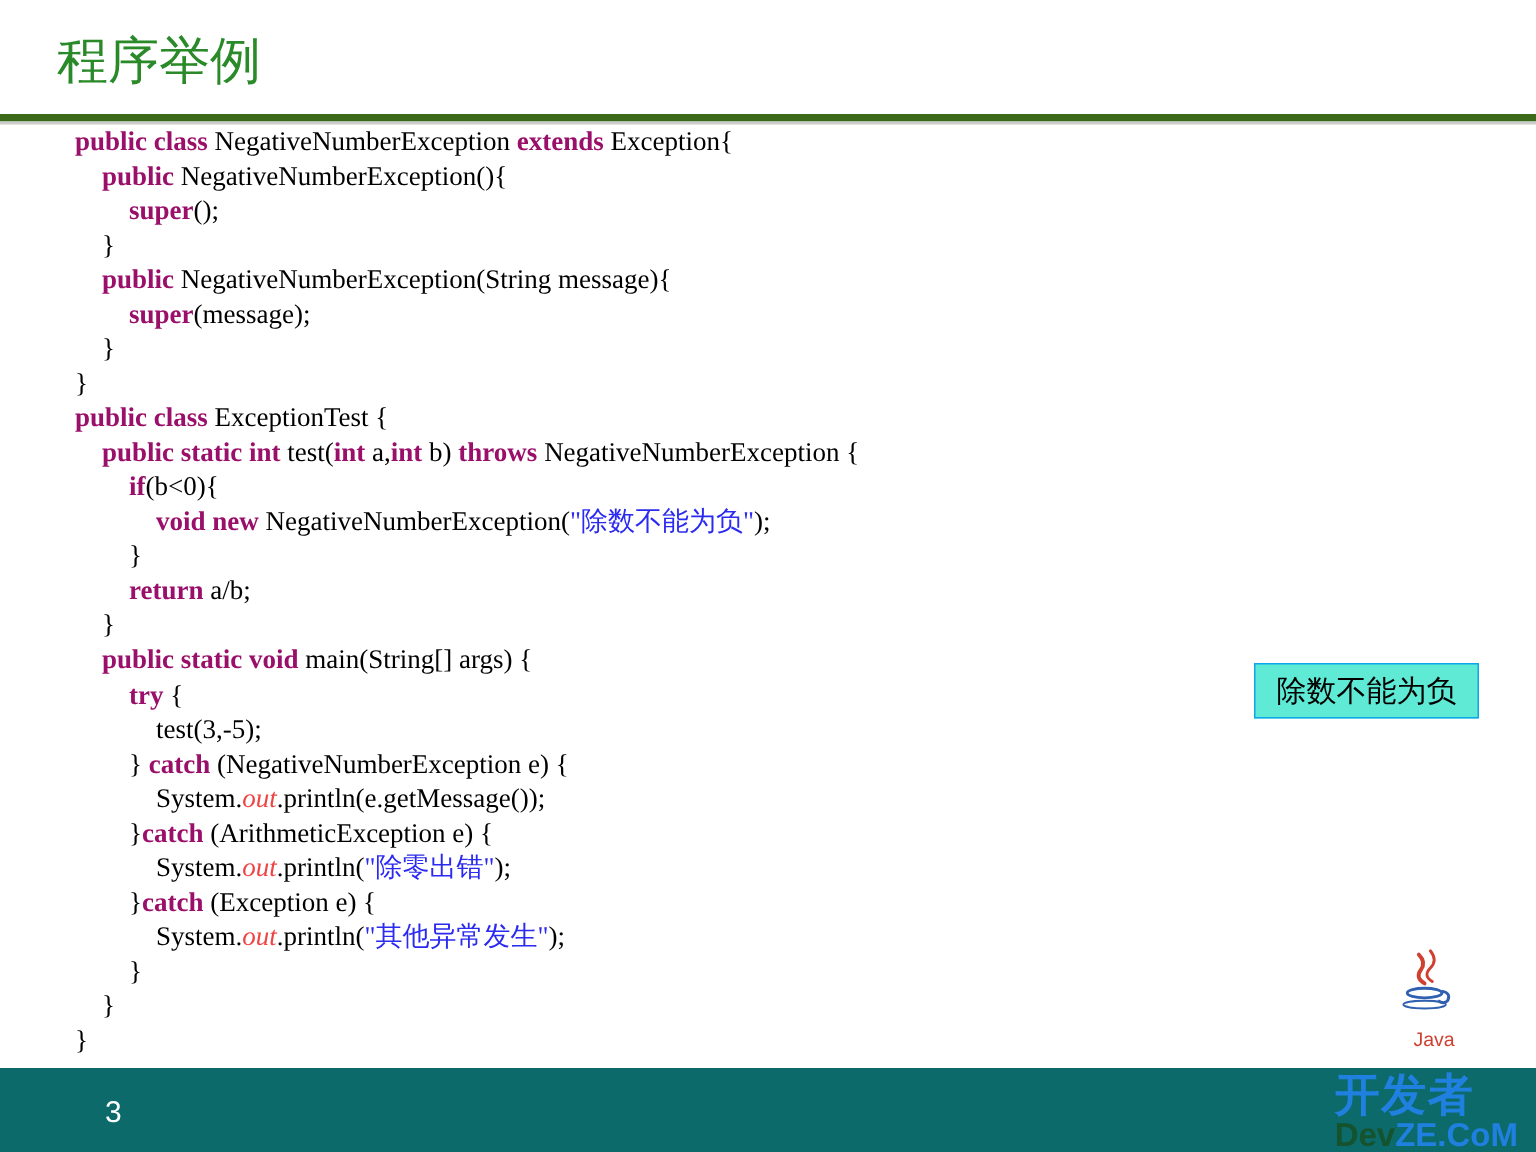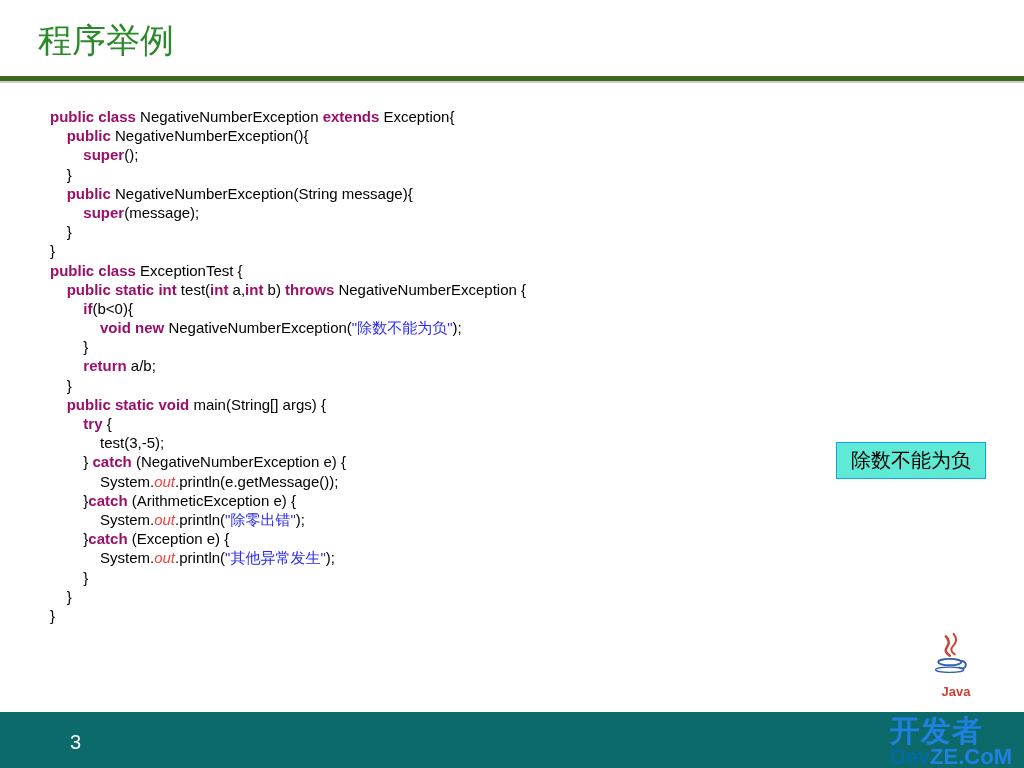--- a/index.html
+++ b/index.html
@@ -1,31 +1,31 @@
 <!DOCTYPE html>
 <html><head>
 <meta charset="utf-8">
 <style>
 * { margin: 0; padding: 0; box-sizing: border-box; }
 body { width: 1024px; height: 768px; font-family: "Microsoft YaHei", sans-serif; background: #fff; position: relative; overflow: hidden; }
 .title-bar { padding: 18px 11px 12px 38px; font-size: 34px; color: #2a8a2a; font-weight: 400; }
 .divider { height: 5px; background: #3a6a1a; width: 100%; }
 .sub-divider { height: 2px; background: #ccc; width: 100%; }
-.code-block { font-family: Liberation Sans, sans-serif; font-size: 15px; line-height: 1.28; padding: 24px 0 0 50px; white-space: pre; color: #000; }
+.code-block { font-family: Liberation Serif, serif; font-size: 18px; line-height: 1.28; padding: 0 0 0 50px; white-space: pre; color: #000; }
 .kw { color: #9a0f6a; font-weight: bold; }
 .cls { color: #000; }
 .str { color: #2a2af0; }
 .fld { color: #ef4444; font-style: italic; }
 .output-box { position: absolute; right: 38px; top: 442px; border: 1px solid #0ea5e9; padding: 4px 14px; font-size: 20px; background: #5eead4; font-family: SimSun, serif; }
 .bottom-bar { position: absolute; bottom: 0; left: 0; right: 0; height: 56px; background: #0d6a6a; }
 .page-num { position: absolute; bottom: 14px; left: 70px; color: #fff; font-size: 20px; }
 .logo-java { position: absolute; right: 38px; bottom: 60px; width: 60px; height: 78px; }
 .logo-devze { position: absolute; right: 12px; bottom: 2px; font-family: Arial; font-weight: bold; font-size: 22px; line-height: 0.88; text-align: left; }
 .logo-dev-cn { color: #2080e0; font-size: 30px; letter-spacing: 1px; font-family: Liberation Mono, monospace; }
-.logo-dev-en1 { color: #0369a1; }
+.logo-dev-en1 { color: #14532d; }
 .logo-dev-en2 { color: #2080e0; text-align: center; }
 .coffee { width: 50px; height: 50px; }
 </style>
 </head>
 <body>
 
 <div class="title-bar">程序举例</div>
 <div class="divider"></div>
 <div class="sub-divider"></div>
 
@@ -61,21 +61,21 @@
 <div class="output-box">除数不能为负</div>
 
 <div class="logo-java">
   <svg class="coffee" viewBox="0 0 60 78">
     <path d="M22 10 Q30 18 24 26 Q18 34 28 40" stroke="#d04030" stroke-width="4" fill="none" stroke-linecap="round"></path>
     <path d="M34 6 Q42 16 34 24 Q26 32 36 38" stroke="#d04030" stroke-width="3" fill="none" stroke-linecap="round"></path>
     <ellipse cx="28" cy="50" rx="18" ry="5" stroke="#3060b0" stroke-width="3" fill="none"></ellipse>
     <path d="M46 48 Q56 50 52 58 Q48 62 42 58" stroke="#3060b0" stroke-width="3" fill="none"></path>
     <ellipse cx="28" cy="62" rx="22" ry="4" stroke="#3060b0" stroke-width="2" fill="none"></ellipse>
   </svg>
-  <div style="text-align:center;color:#d04030;font-weight:bold;font-size:13px;font-family:Arial">Java</div>
+  <div style="text-align:center;color:#d04030;font-weight:normal;font-size:13px;font-family:Arial">Java</div>
 </div>
 
 <div class="bottom-bar"></div>
 <div class="page-num">3</div>
 
 <div class="logo-devze">
   <div class="logo-dev-cn">开发者</div>
   <div><span class="logo-dev-en1">Dev</span><span class="logo-dev-en2">ZE.CoM</span></div>
 </div>
 

